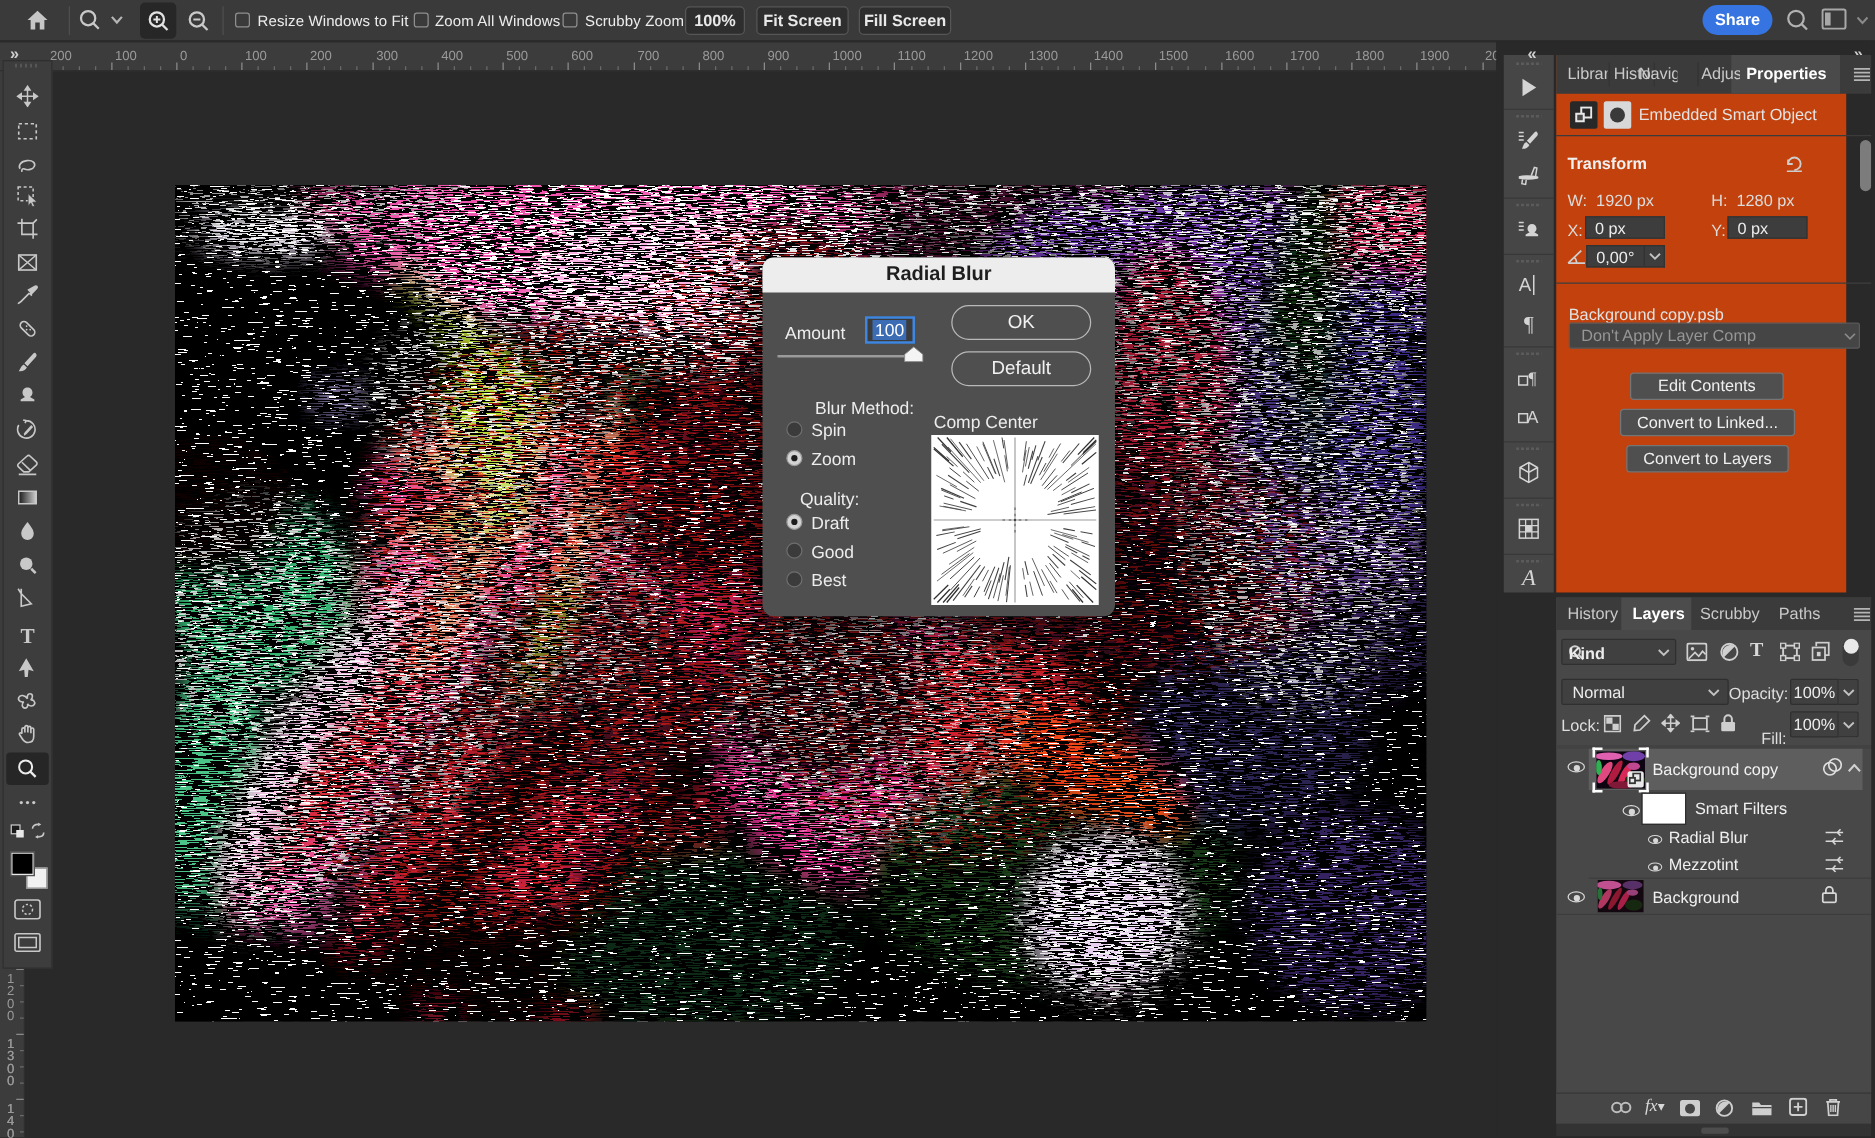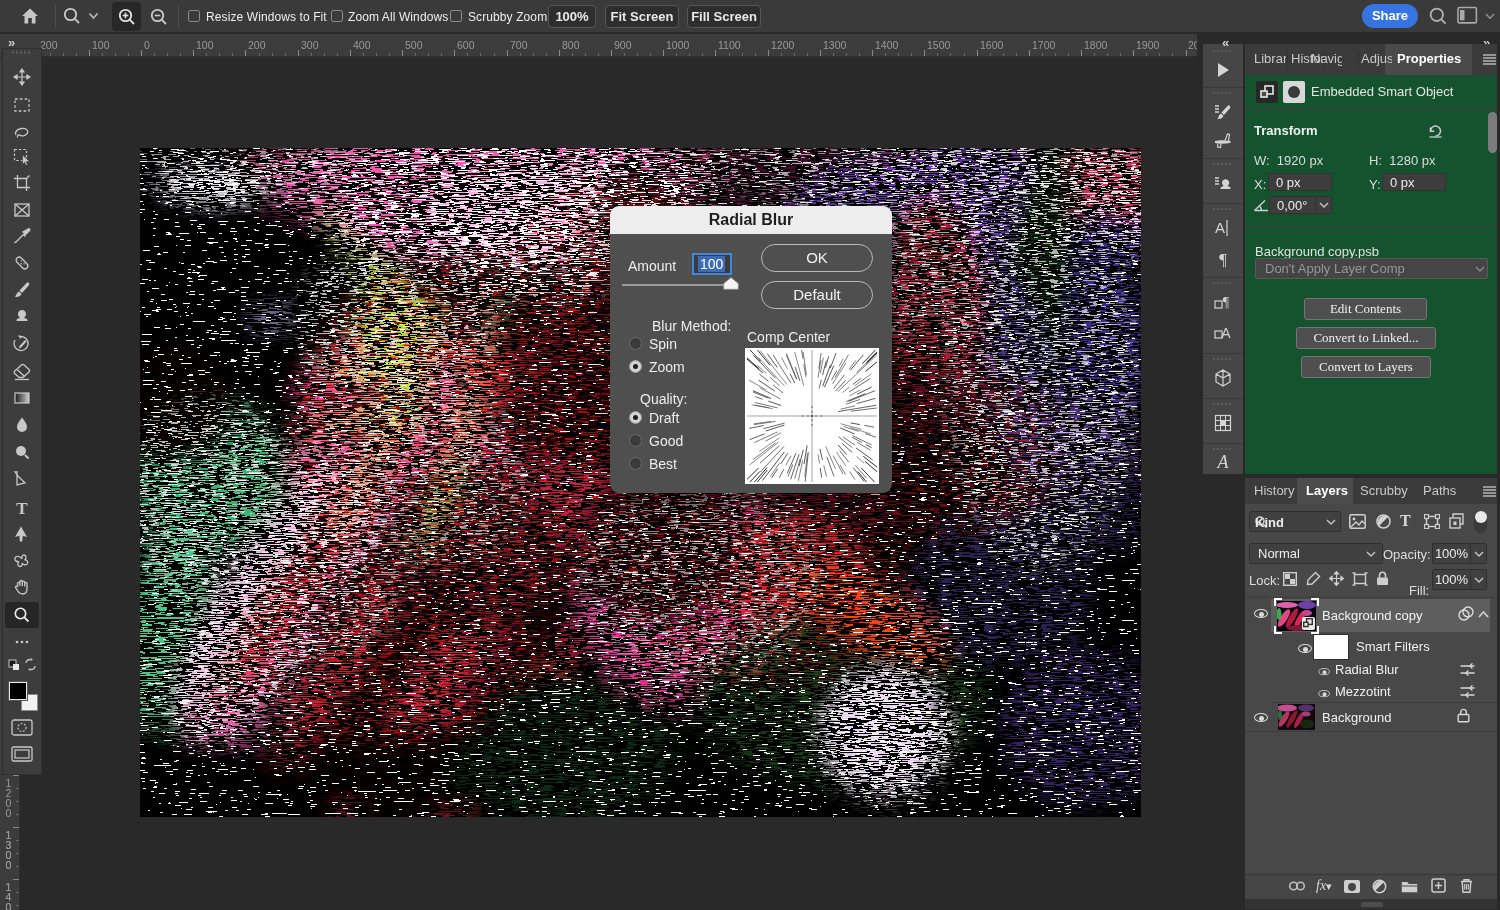--- a/index.html
+++ b/index.html
@@ -26,21 +26,21 @@
   border-right:1px solid #2e2e2e; }
 .rnum { position:absolute; color:#999; font-size:10.5px; top:5px; }
 .rtick { position:absolute; bottom:0; width:1px; height:6px; background:#8a8a8a; }
 .rtick2 { position:absolute; bottom:0; width:1px; height:3px; background:#6a6a6a; }
 .vnum { position:absolute; left:4px; color:#999; font-size:10.5px; line-height:10px; text-align:center; width:9px; }
 .vtick { position:absolute; right:0; height:1px; width:6px; background:#8a8a8a; }
 
 
 #dockbg { position:absolute; left:1197px; top:33px; width:303px; height:877px; background:#292929; }
 #stripe { position:absolute; left:1203px; top:44px; width:40px; height:430px; background:#464646; }
-#panels1 { position:absolute; left:1245px; top:44px; width:255px; height:430px; background:#14532d; }
+#panels1 { position:absolute; left:1245px; top:44px; width:232px; height:430px; background:#c2410c; }
 #panels2 { position:absolute; left:1245px; top:478px; width:255px; height:421px; background:#484848; }
 .colar { position:absolute; color:#cfcfcf; font-size:13px; top:35px; font-weight:700; letter-spacing:-1px;}
 
 
 #toolbar { position:absolute; left:2px; top:48px; width:40px; height:727px; background:#3d3d3d;
   border:1px solid #2f2f2f; }
 
 
 #canvas { position:absolute; left:140px; top:148px; width:1001px; height:669px; background:#000; }
 
@@ -59,21 +59,21 @@
 #bcbox { position:absolute; left:135px; top:142px; width:134px; height:136px; background:#fff; }
 
 
 .ptab { position:absolute; top:7px; color:#c9c9c9; font-size:13px; }
 .ptab.on { color:#fff; font-weight:700; }
 .ptabsep { position:absolute; top:6px; width:1px; height:19px; background:#333; }
 .plab { position:absolute; color:#dcdcdc; font-size:13px; }
 .pinput { position:absolute; height:18px; background:#3d3d3d; border:1px solid #323232;
   color:#ececec; font-size:13px; line-height:17px; padding-left:7px; }
 .pbtn { position:absolute; height:22px; background:#4f4f4f; border:1px solid #757575; border-radius:3px;
-  color:#f0f0f0; font-size:13px; text-align:center; line-height:20px;font-family:Liberation Serif, serif; }
+  color:#f0f0f0; font-size:13px; text-align:center; line-height:20px; }
 .ltab { position:absolute; top:5px; color:#c9c9c9; font-size:13px; }
 .ltab.on { color:#fff; font-weight:700; }
 .eye { position:absolute; width:15px; height:10px; }
 .eye::before { content:""; position:absolute; left:0; top:0; width:12.4px; height:7.4px;
   border:1.3px solid #d8d8d8; border-radius:50%; }
 .eye::after { content:""; position:absolute; left:5px; top:2.5px; width:5px; height:5px;
   background:#d8d8d8; border-radius:50%; }
 .eye.sm { transform:scale(0.82); }
 </style>
 </head>

